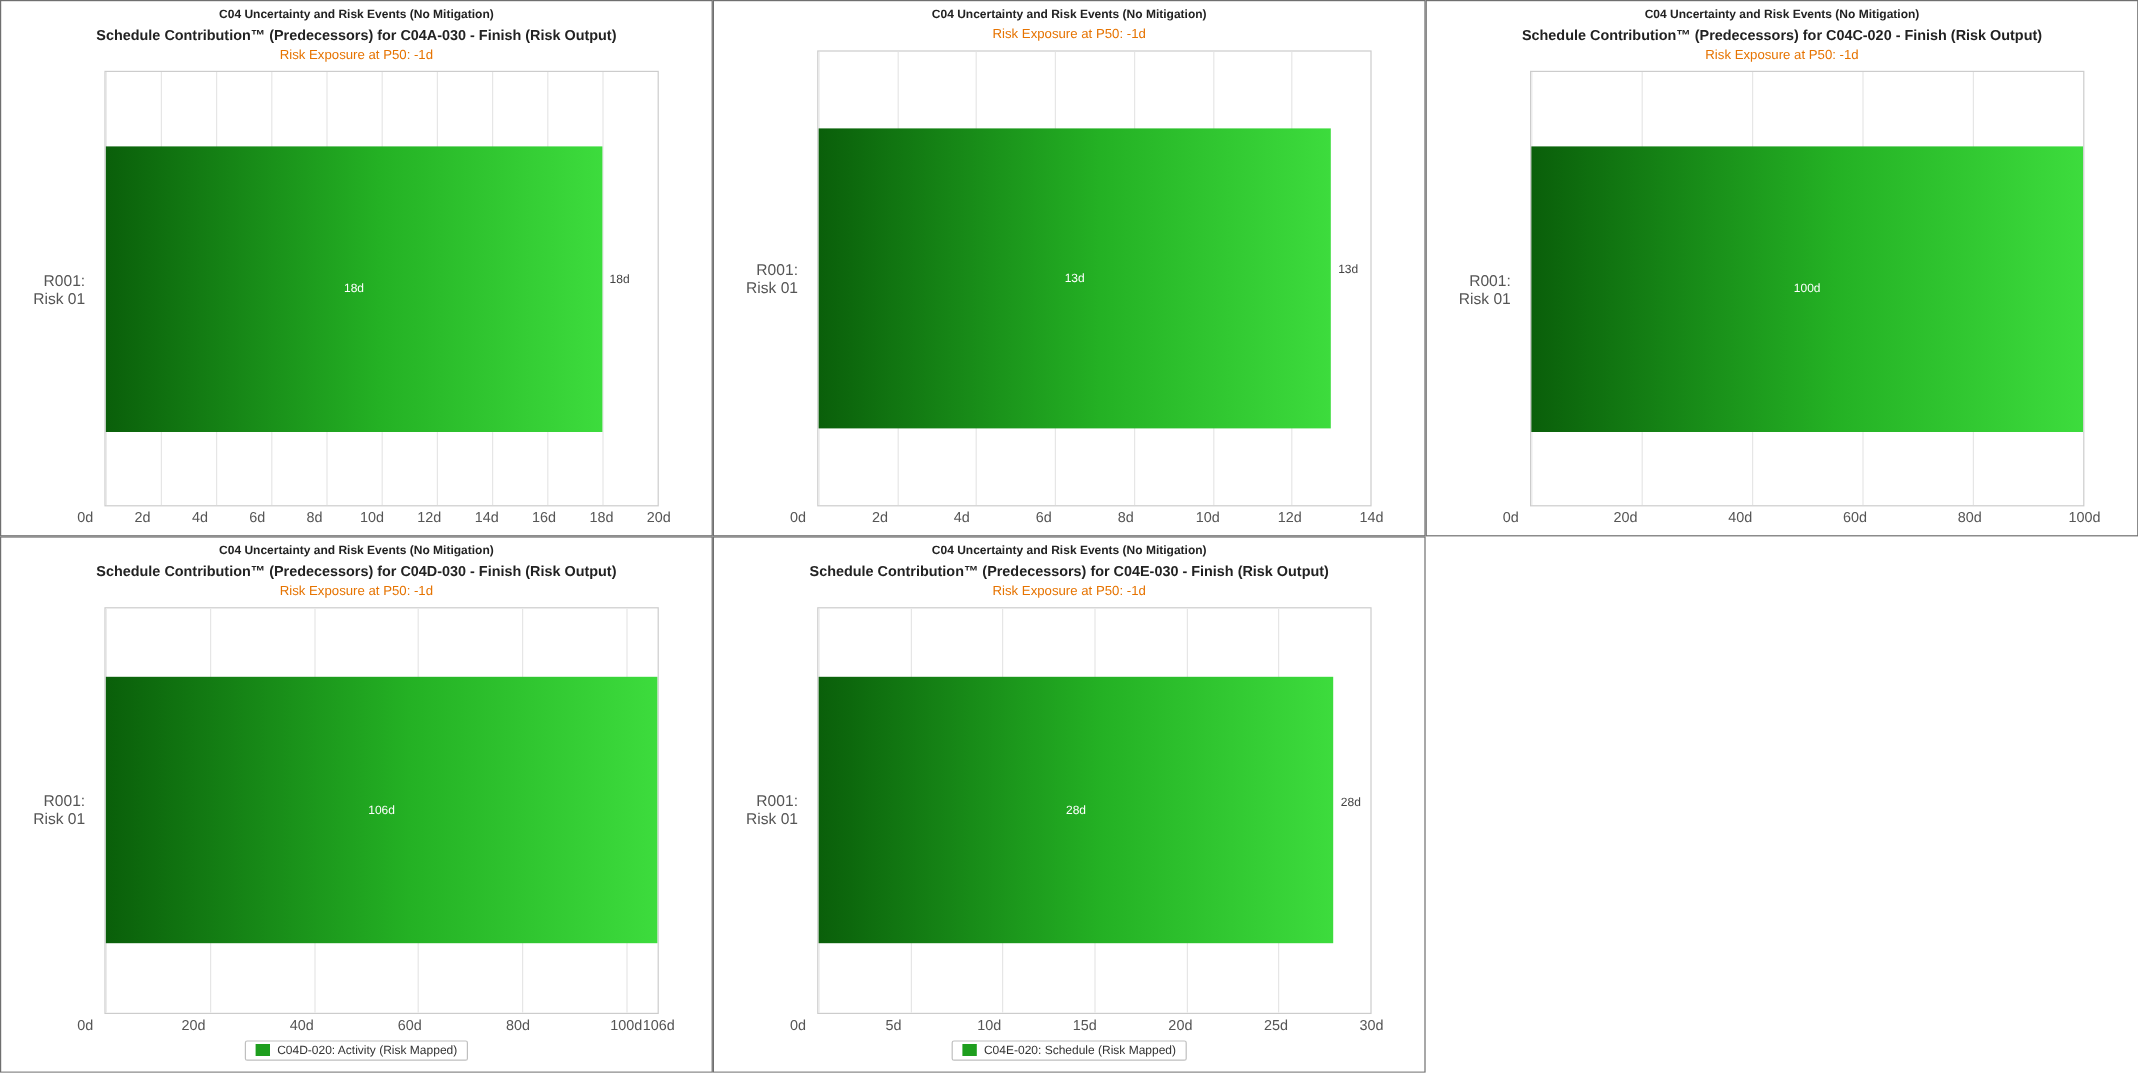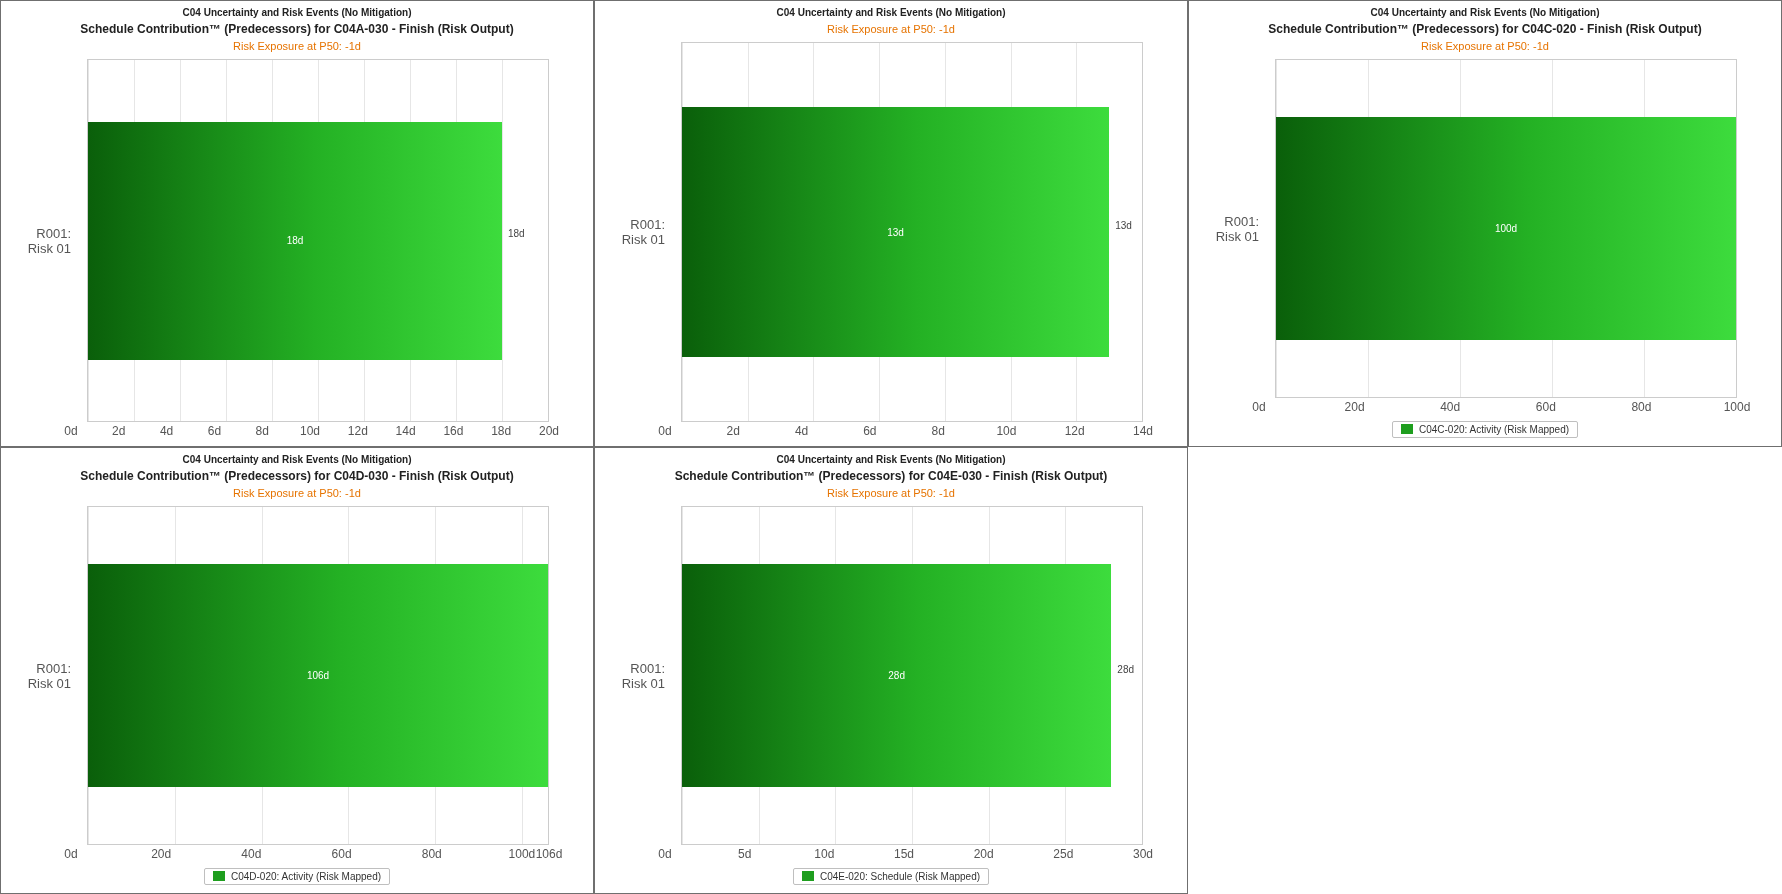--- a/index.html
+++ b/index.html
@@ -237,26 +237,20 @@
       <div class="right-gutter"></div>
     </div>
     <div class="x-axis">
         <div class="x-tick" style="left: 0%;">0d</div>
         <div class="x-tick" style="left: 20%;">20d</div>
         <div class="x-tick" style="left: 40%;">40d</div>
         <div class="x-tick" style="left: 60%;">60d</div>
         <div class="x-tick" style="left: 80%;">80d</div>
         <div class="x-tick" style="left: 100%;">100d</div>
       </div>
-    <div class="legend-row">
-      <span class="legend">
-        <span class="legend-swatch"></span>
-        <span>C04C-020: Activity (Risk Mapped)</span>
-      </span>
-    </div>
   </div>
 
   <div class="panel">
     <div class="titles">
       <div class="title1">C04 Uncertainty and Risk Events (No Mitigation)</div>
       <div class="title2">Schedule Contribution™ (Predecessors) for C04D-030 - Finish (Risk Output)</div>
       <div class="exposure">Risk Exposure at P50: -1d</div>
     </div>
     <div class="plot-wrap">
       <div class="ylab">R001: Risk 01</div>

